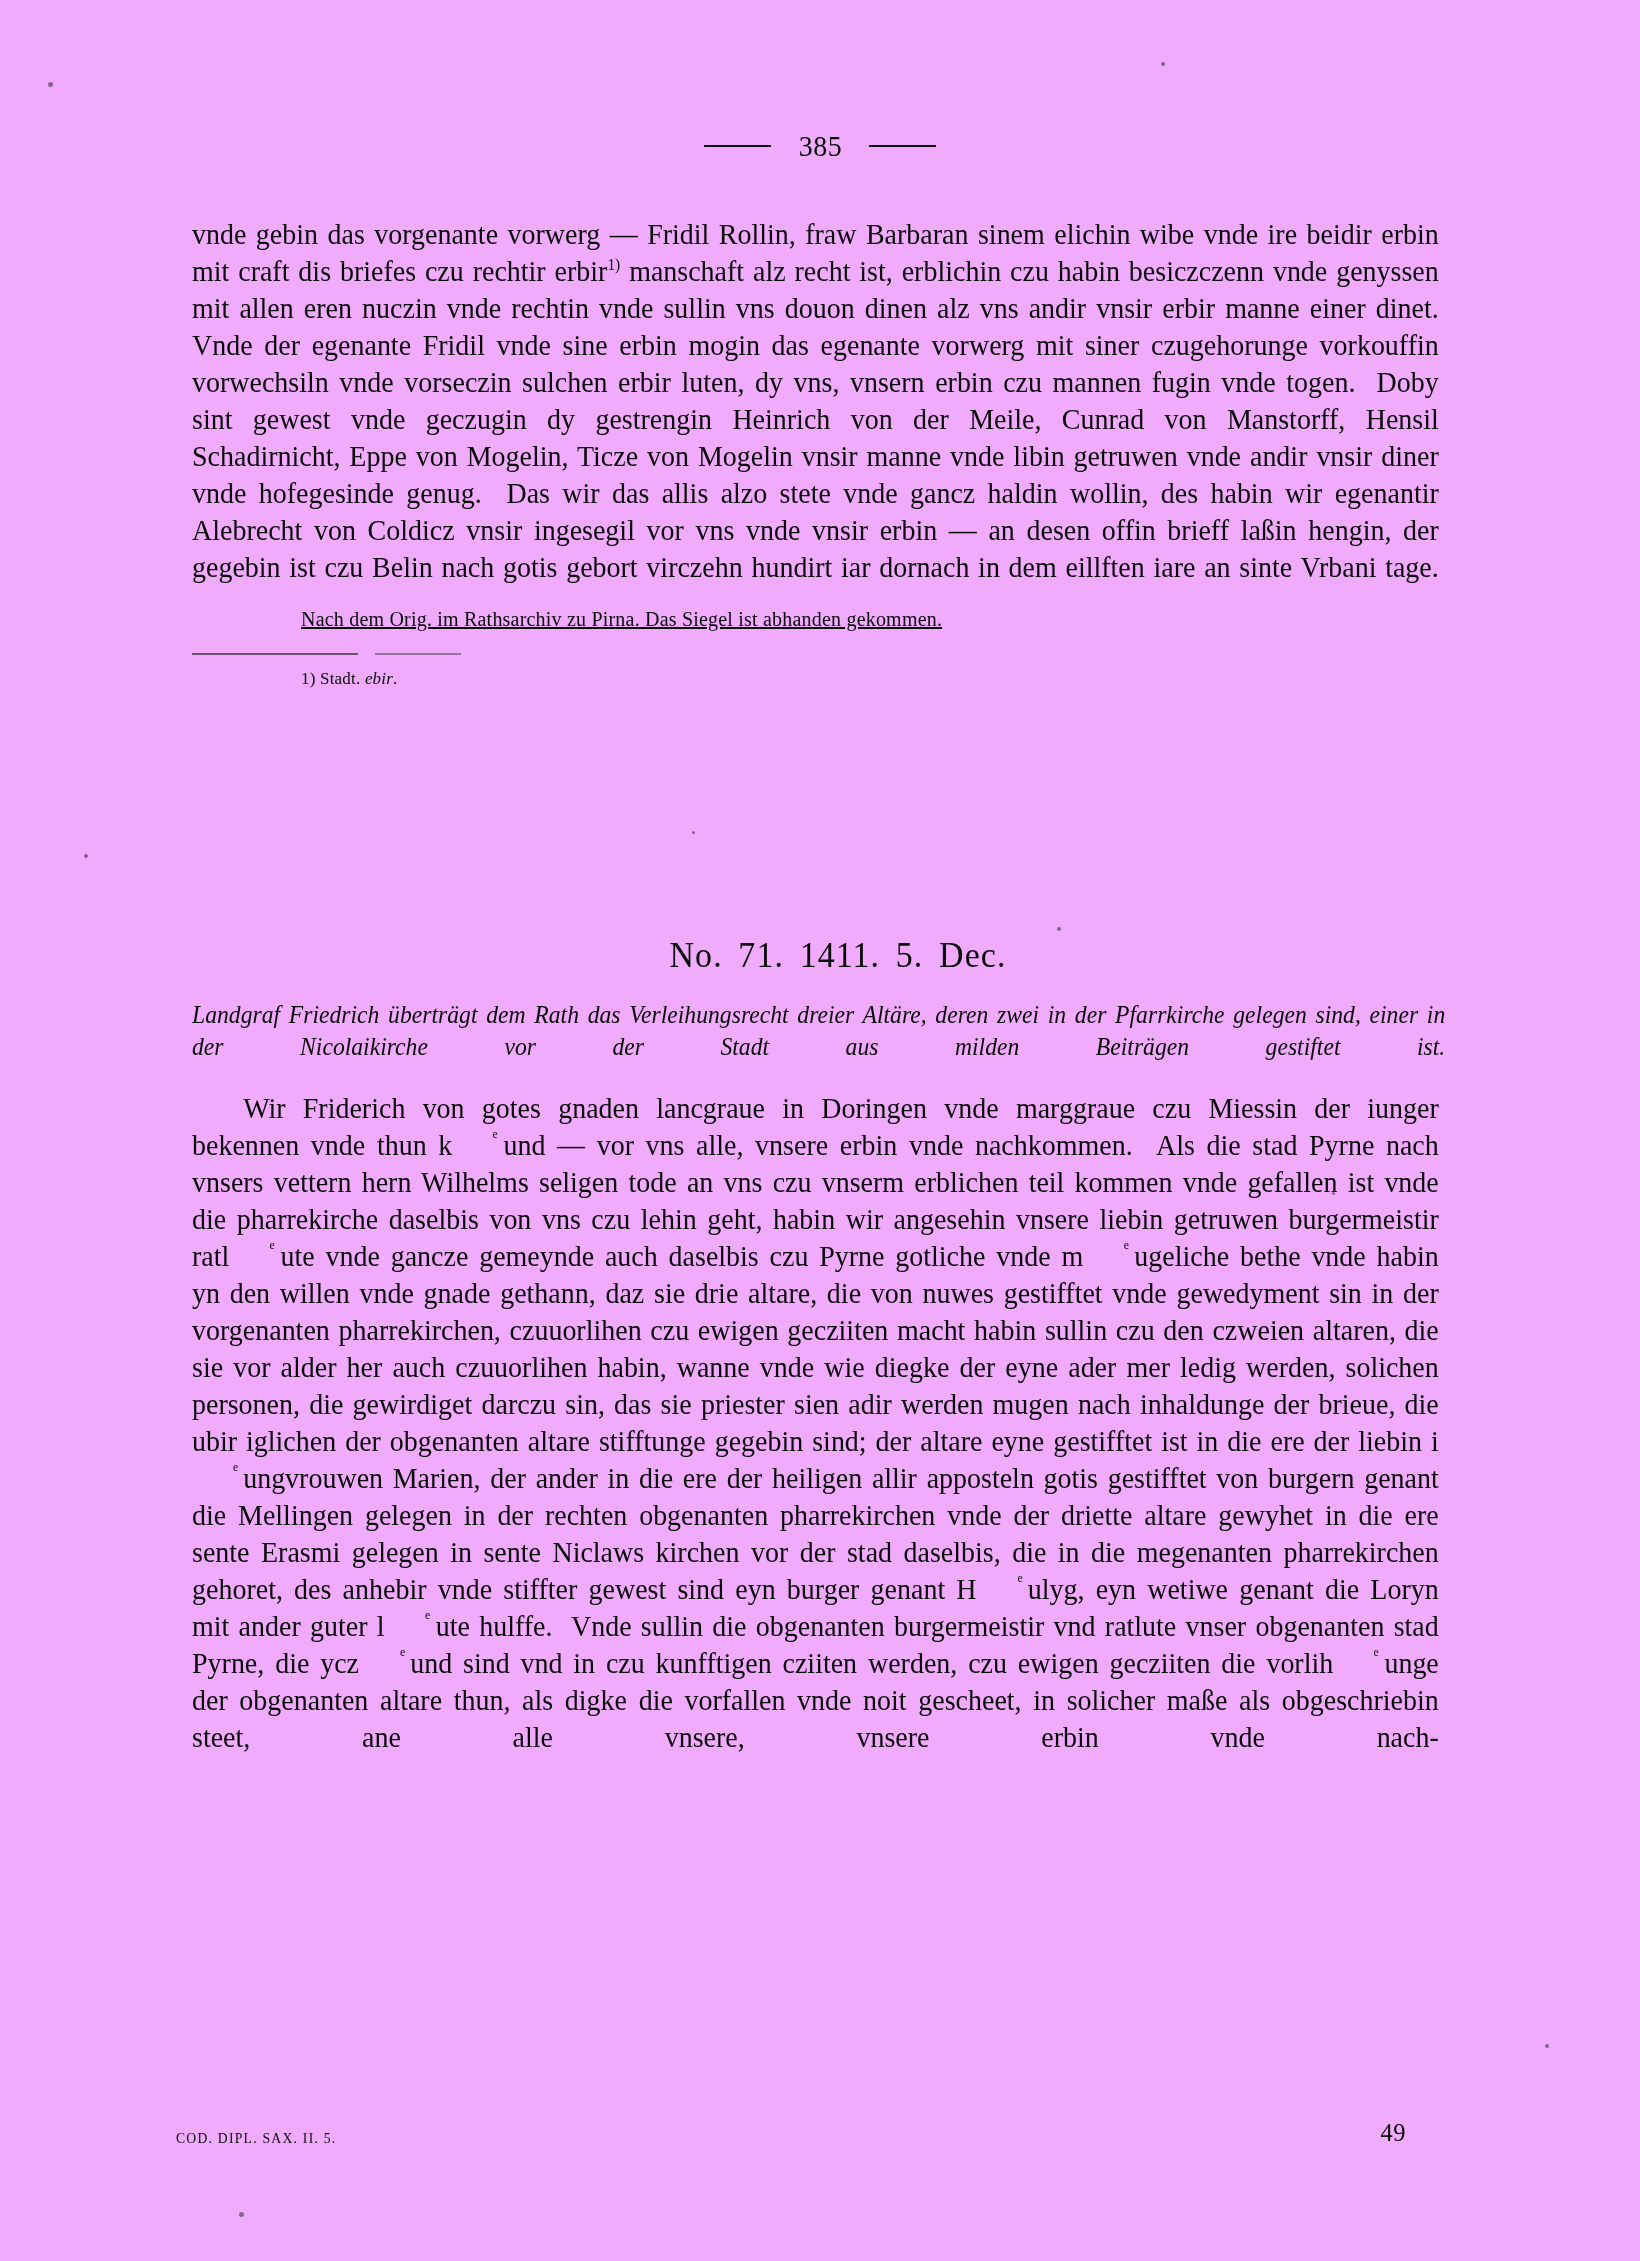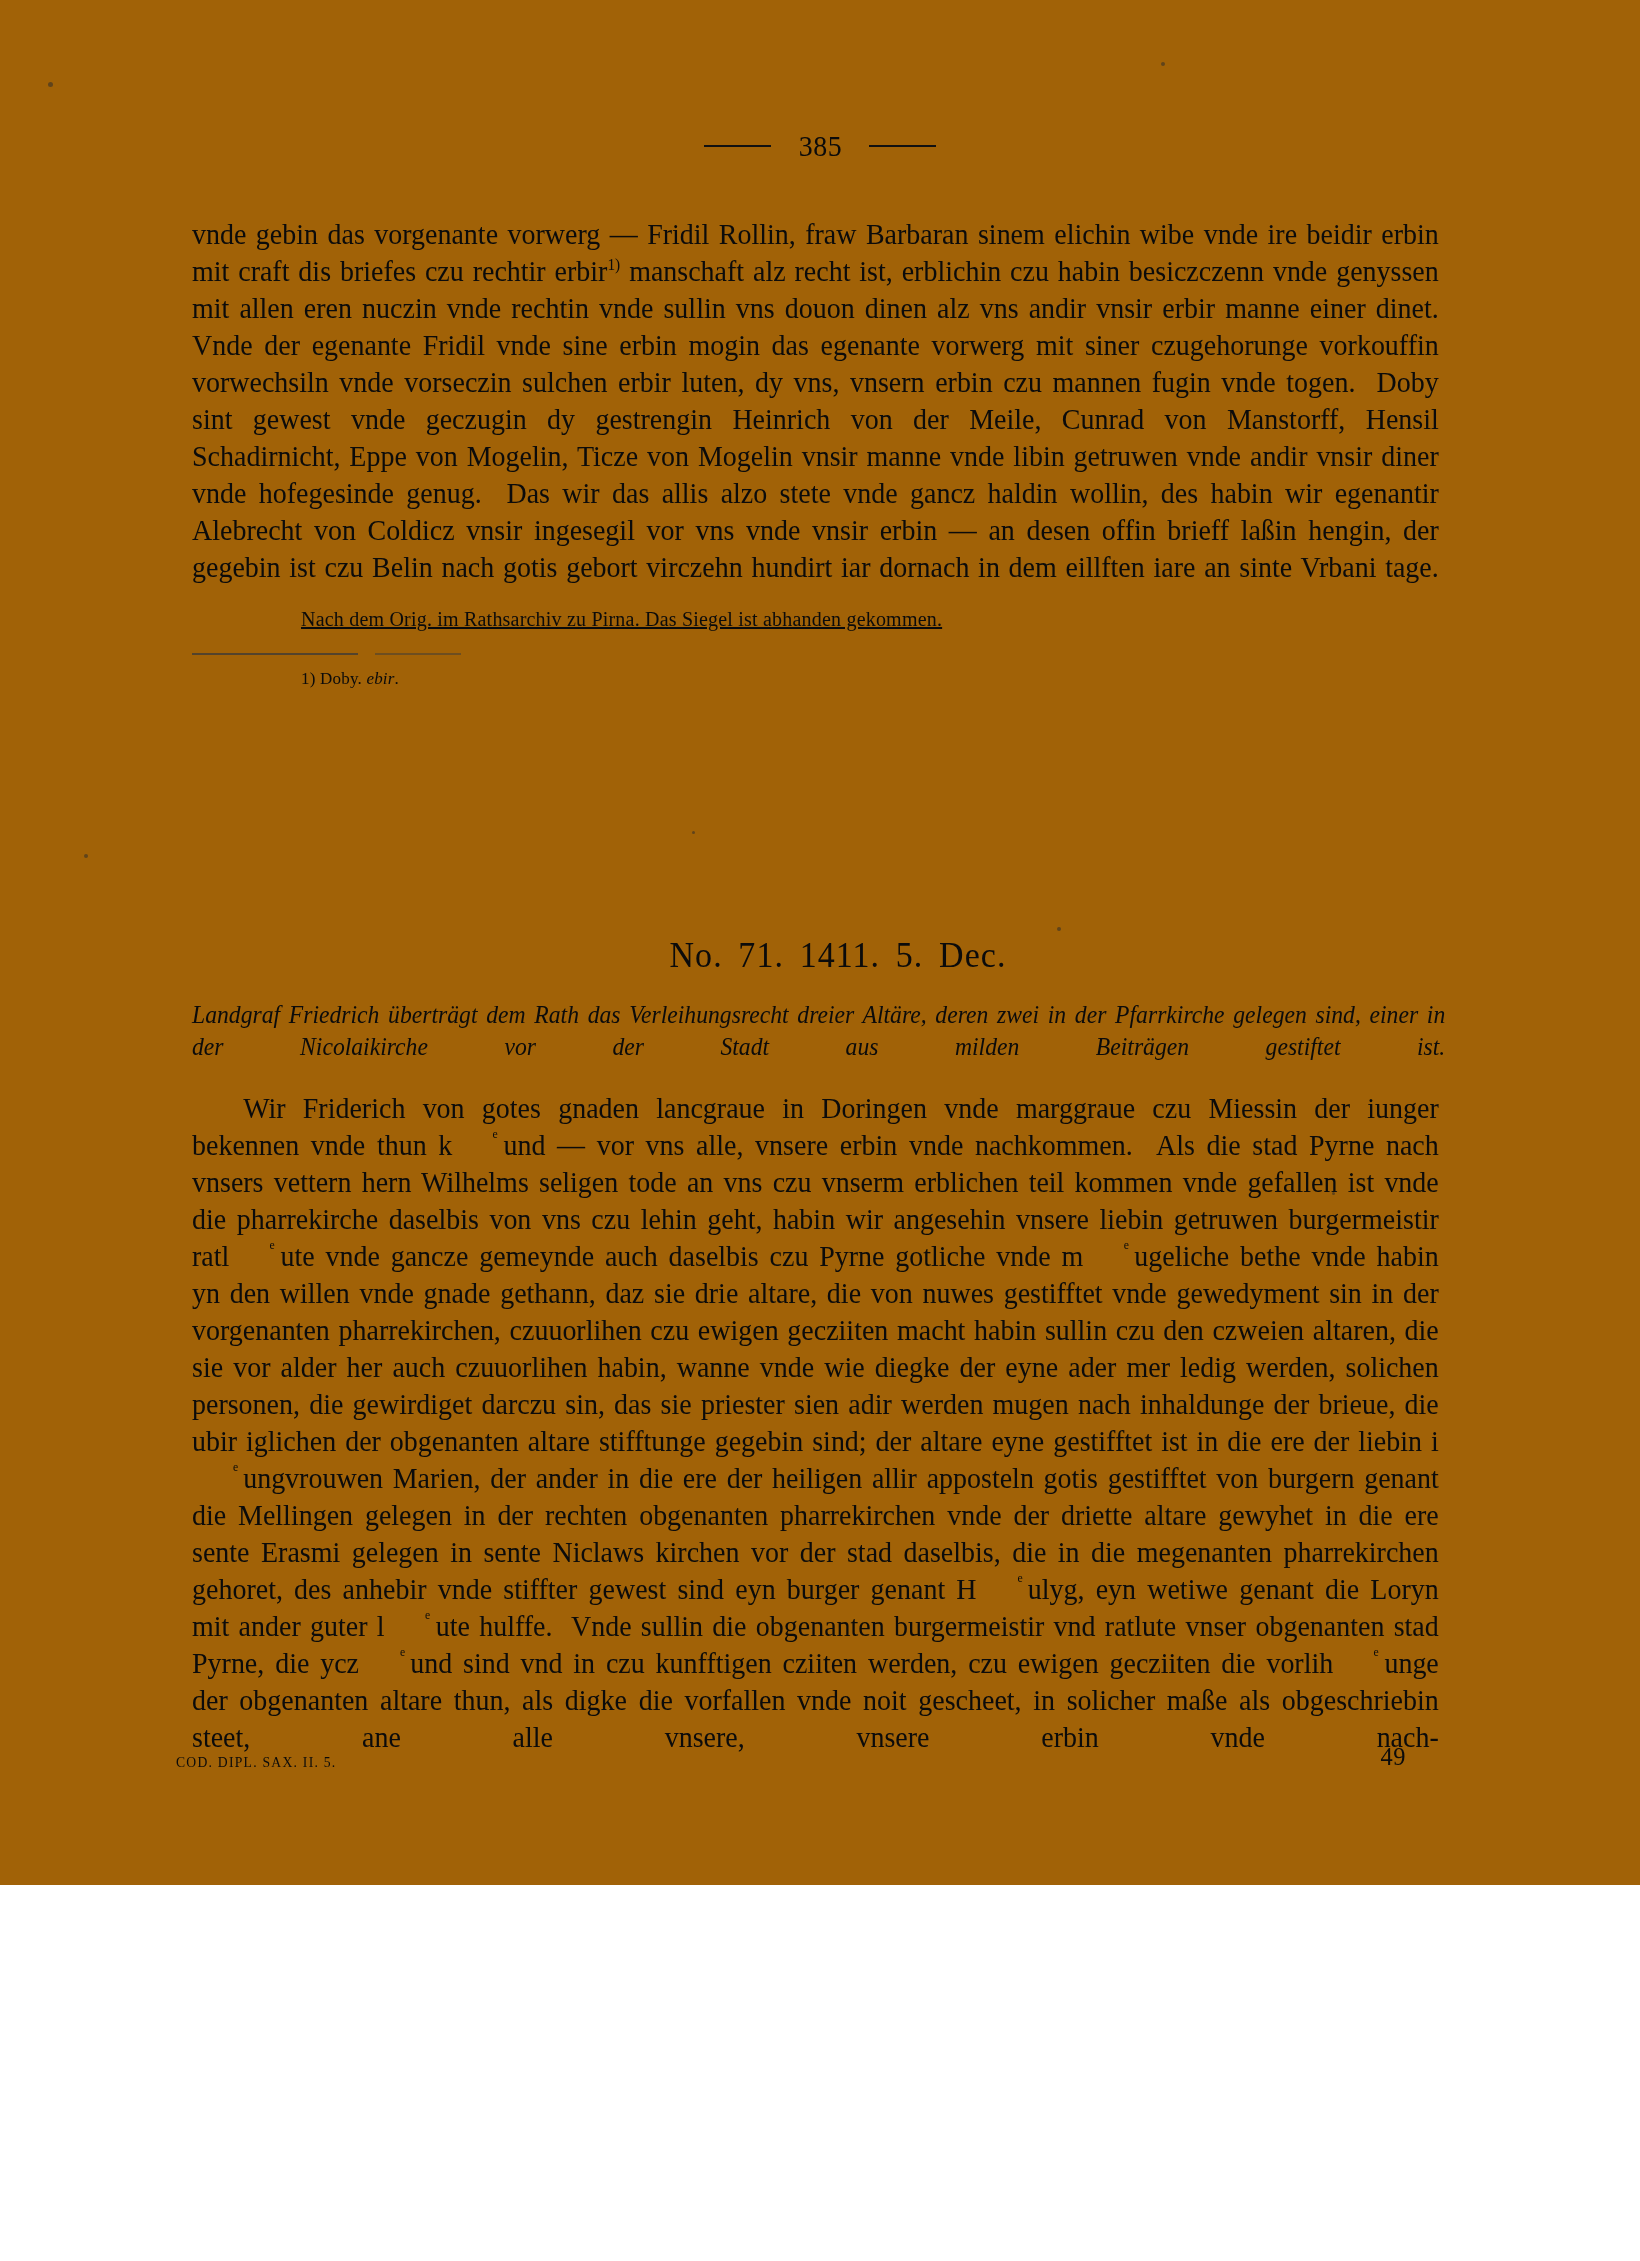--- a/index.html
+++ b/index.html
@@ -4,22 +4,22 @@
 <style>
   html, body {
     margin: 0;
     padding: 0;
     background: #ffffff;
   }
 
   .page {
     position: relative;
     width: 1640px;
-    height: 1885px;
-    background: #a16207;
+    height: 2261px;
+    background: #f0abfc;
     font-family: "Liberation Serif", "DejaVu Serif", serif;
     color: #0b0b0b;
     overflow: hidden;
   }
 
   
   .speck {
     position: absolute;
     background: #2b2b2b;
     border-radius: 50%;
@@ -207,21 +207,21 @@
 
     <div class="source-note" style="margin-top:20px;text-decoration:underline;">Nach dem Orig. im Rathsarchiv zu Pirna.  Das Siegel ist abhanden gekommen.</div>
 
     <div class="fn-rule-wrap" style="margin-top:12.2px;">
       <div class="fn-rule"></div>
       <div class="fn-rule seg2"></div>
     </div>
 
     <div class="footnote" style="margin-top:5.5px;">
       <span>1)</span>
-      <span>Doby. </span><i>ebir</i><span>.</span>
+      <span>Stadt. </span><i>ebir</i><span>.</span>
     </div>
 
   </div>
 
   <div class="textblock" style="top:937px;">
 
     <div class="charter-no">No. 71.   1411.   5. Dec.</div>
 
     <div class="regest" style="margin-top:23px;">
       <span>Landgraf Friedrich überträgt dem Rath das Verleihungsrecht dreier Altäre, deren zwei in der</span>

